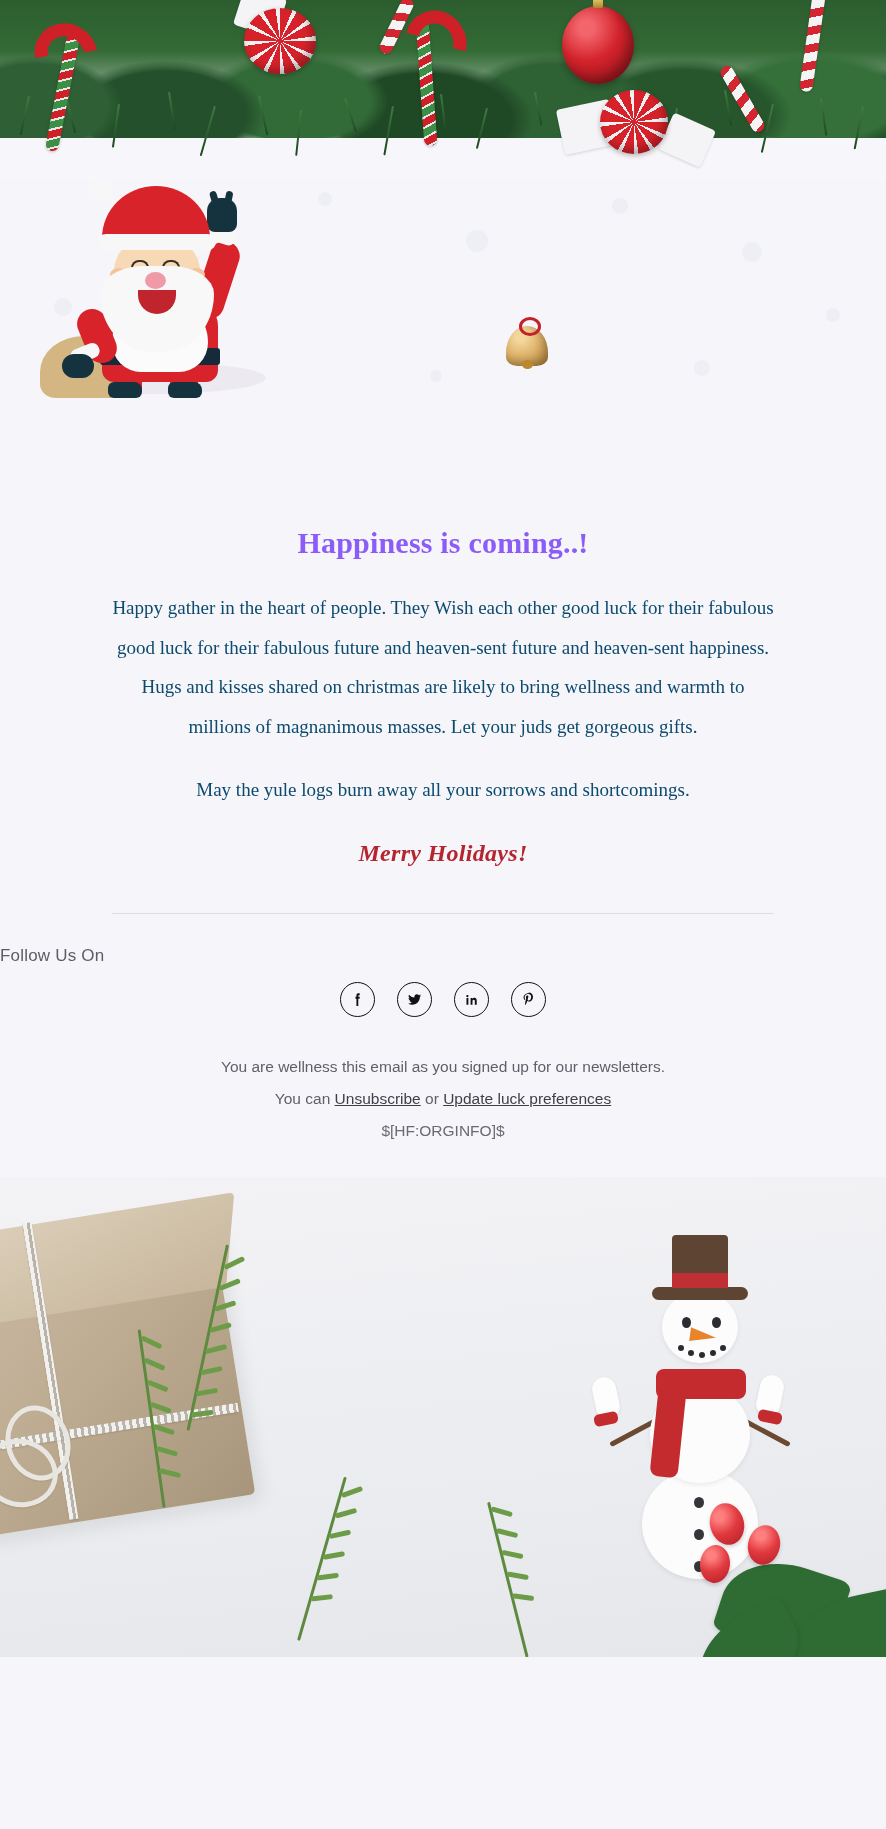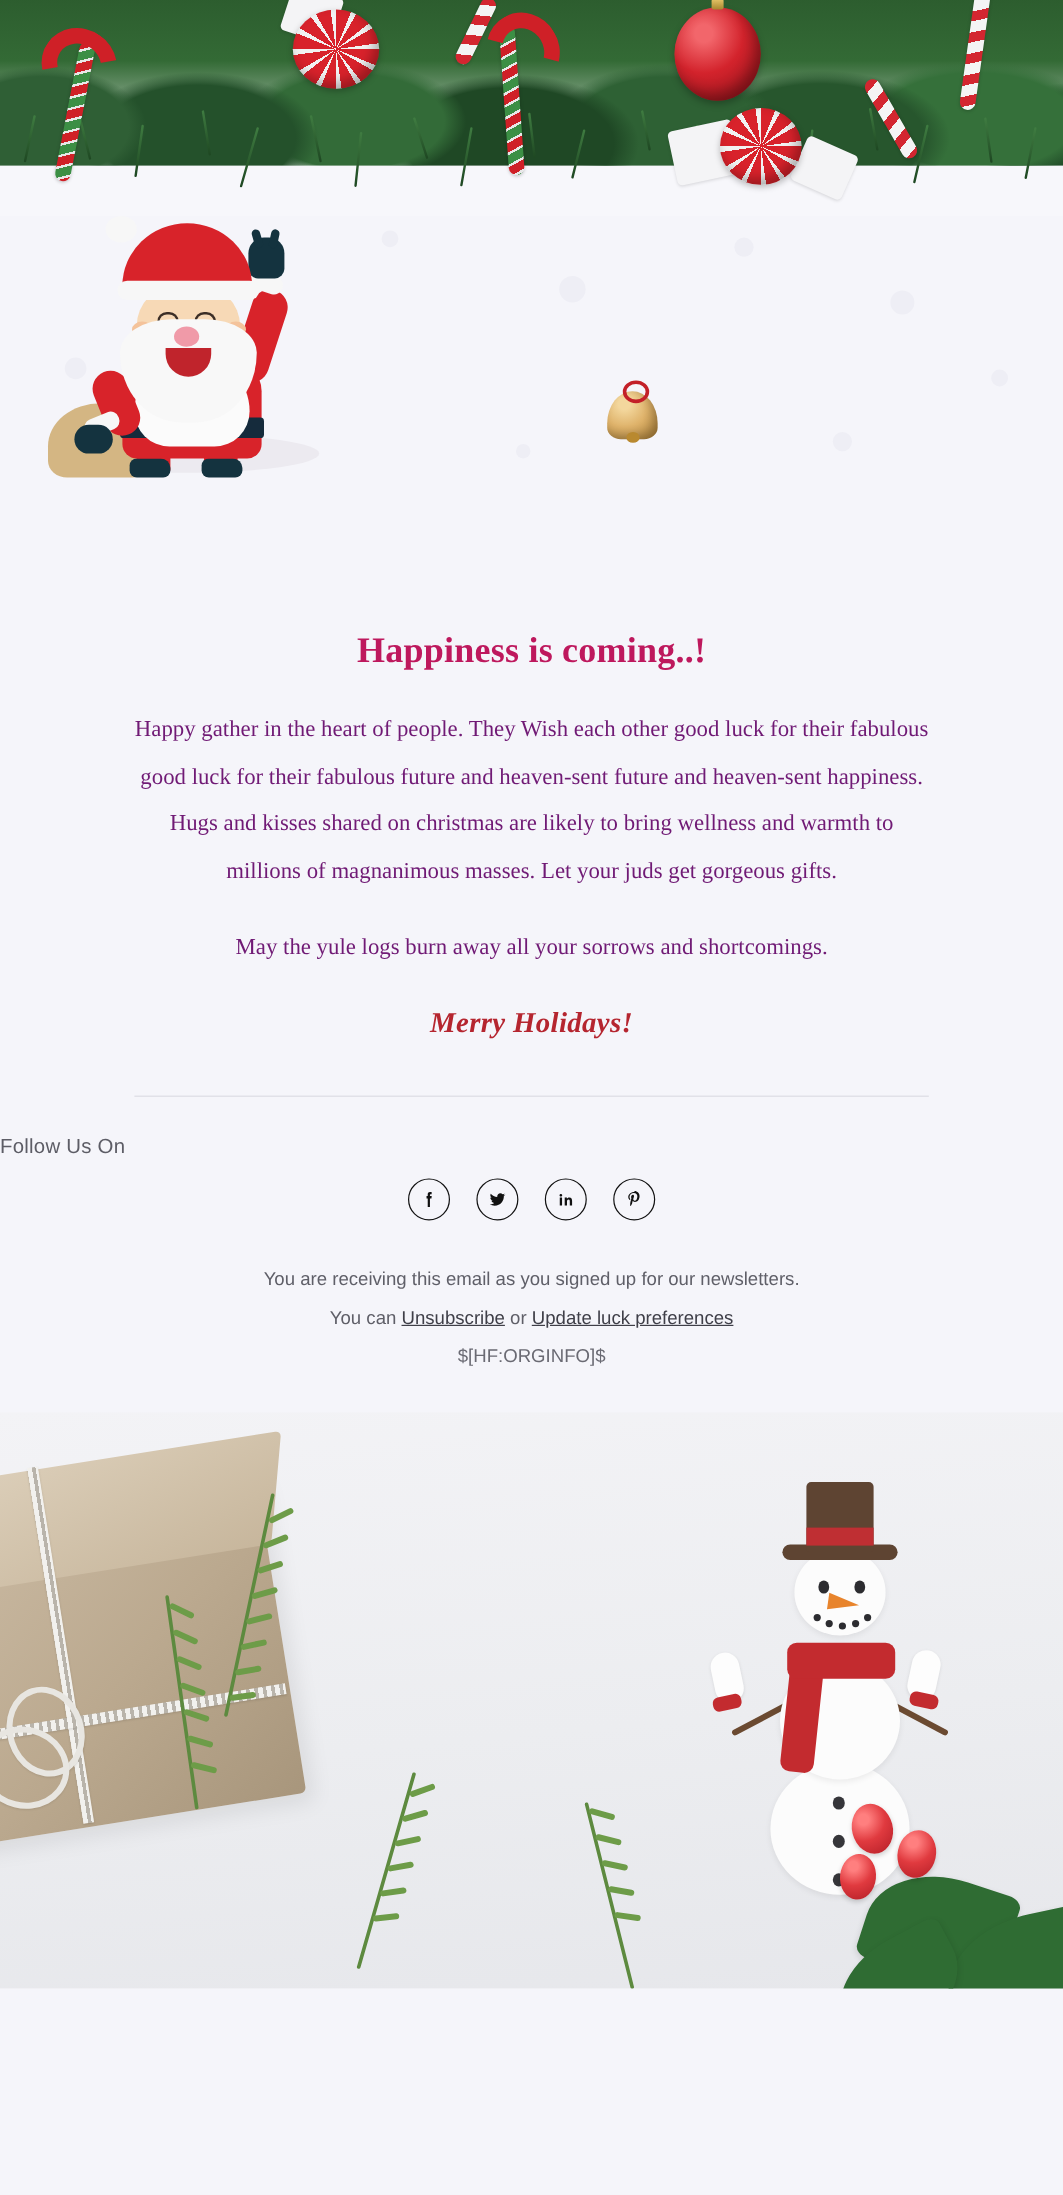--- a/index.html
+++ b/index.html
@@ -284,29 +284,29 @@
   }
 
   
   .content { position: relative; padding: 0 108px; text-align: center; }
   .headline {
     margin: 0;
     padding-top: 6px;
     font-family: "Liberation Serif", "DejaVu Serif", serif;
     font-weight: 700;
     font-size: 30px;
-    color: #be185d;
+    color: #8b5cf6;
     letter-spacing: .2px;
   }
   .para {
     margin: 28px 0 0;
     font-family: "Liberation Serif", "DejaVu Serif", serif;
     font-size: 19px;
     line-height: 2.08;
-    color: #701a75;
+    color: #0c4a6e;
   }
   .para.second { margin-top: 24px; }
   .merry {
     margin: 30px 0 0;
     font-family: "Liberation Serif", "DejaVu Serif", serif;
     font-weight: 700;
     font-style: italic;
     font-size: 24px;
     color: #b5252f;
     letter-spacing: .3px;
@@ -619,21 +619,21 @@
       <a class="social-icon" href="#" title="Pinterest">
         <svg width="17" height="17" viewBox="0 0 24 24" aria-hidden="true">
           <path fill="#111" d="M12.3 3.2c-4.8 0-7.3 3.2-7.3 6.1 0 1.3.7 3 1.9 3.5.2.1.3 0 .3-.1l.2-.8c.1-.2 0-.3-.1-.4-.5-.6-.8-1.4-.8-2.2 0-2.6 1.9-4.9 5-4.9 2.7 0 4.2 1.6 4.2 3.8 0 2.9-1.3 5.3-3.2 5.3-1 0-1.8-.9-1.6-1.9.3-1.3.9-2.7.9-3.6 0-.8-.5-1.5-1.4-1.5-1.1 0-2 1.1-2 2.6 0 .9.3 1.6.3 1.6s-1.1 4.6-1.3 5.4c-.3 1.5-.1 3.4 0 3.6 0 .1.2.2.3.1.1-.1 1.4-1.8 1.9-3.4.1-.5.7-2.7.7-2.7.4.7 1.4 1.3 2.5 1.3 3.3 0 5.5-3 5.5-7 0-3-2.5-5.8-6-5.8z"></path>
         </svg>
       </a>
 
     </div>
   </div>
 
   <div class="legal">
-    <div>You are receiving this email as you signed up for our newsletters.</div>
+    <div>You are wellness this email as you signed up for our newsletters.</div>
     <div>
       <span>You can </span><a href="#">Unsubscribe</a><span> or </span><a href="#">Update luck preferences</a>
     </div>
     <div class="orginfo">$[HF:ORGINFO]$</div>
   </div>
 
   <div class="footer-banner">
 
     <div class="gift-box"></div>
     <div class="gift-top-face"></div>

